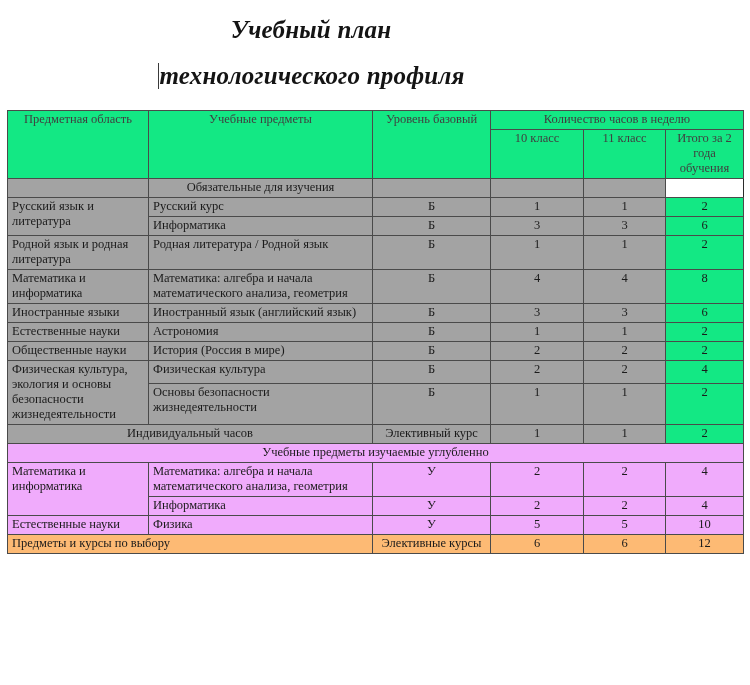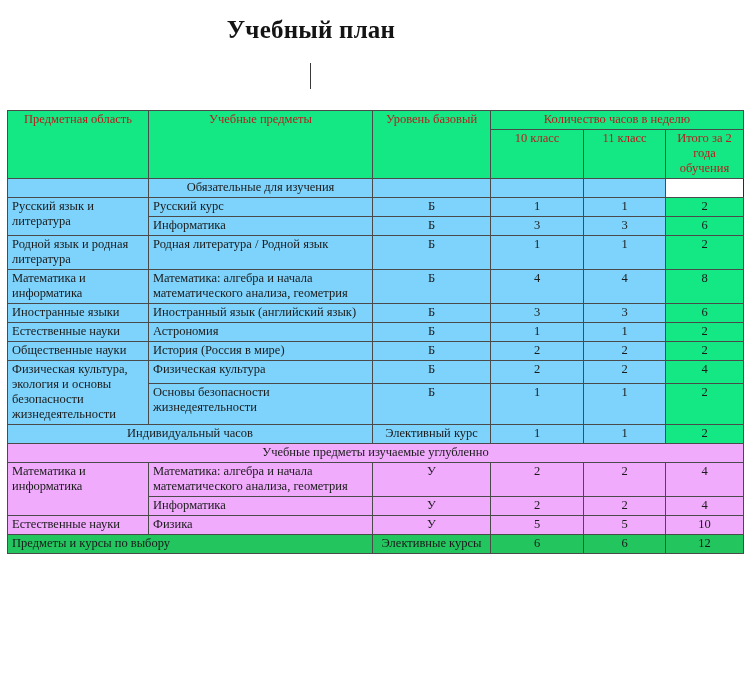--- a/index.html
+++ b/index.html
@@ -15,20 +15,21 @@
     font-family: "Liberation Serif", "DejaVu Serif", serif;
     color: #1b1b1b;
     position: relative;
   }
 
   
   #title-block {
     width: 622px;
     padding-top: 10px;
     text-align: center;
+    font-style: italic;
   }
   .doc-title-line {
     font-family: "Liberation Serif", "DejaVu Serif", serif;
     font-weight: bold;
     font-size: 25px;
     line-height: 40px;
     letter-spacing: 0.2px;
     color: #141414;
     white-space: nowrap;
   }
@@ -78,28 +79,28 @@
   col.c-total  { width: 78px;  }
 
   
   .hdr {
     background: #13E884;
     font-weight: bold;
     text-align: center;
     vertical-align: middle;
     font-size: 12.5px;
     line-height: 15px;
-    color: #b91c1c;
-  }
-
-  
-  .cream  { background: #7dd3fc; }
+    color: #404040;
+  }
+
+  
+  .cream  { background: #a3a3a3; }
   .green  { background: #13E884; }
   .cyan   { background: #f0abfc; }
-  .pink   { background: #22c55e; }
+  .pink   { background: #fdba74; }
 
   .b      { font-weight: bold; }
   .ctr    { text-align: center; }
   .ctrmid { text-align: center; vertical-align: middle; }
 
   .num {
     text-align: center;
     vertical-align: top;
     font-size: 13px;
   }
@@ -118,21 +119,21 @@
     font-size: 12.5px;
     padding-left: 6px;
   }
 </style>
 </head>
 <body>
 
 <div id="title-block">
   <div class="doc-title-line">Учебный план</div>
   <div class="doc-title-line second">
-    <span class="caret"></span>
+    <span class="caret"></span><span>технологического профиля</span>
   </div>
 </div>
 
 <div id="plan-table-wrap">
   <table class="plan">
     <colgroup>
       <col class="c-area">
         <col class="c-subj">
         <col class="c-level">
       <col class="c-g10">

